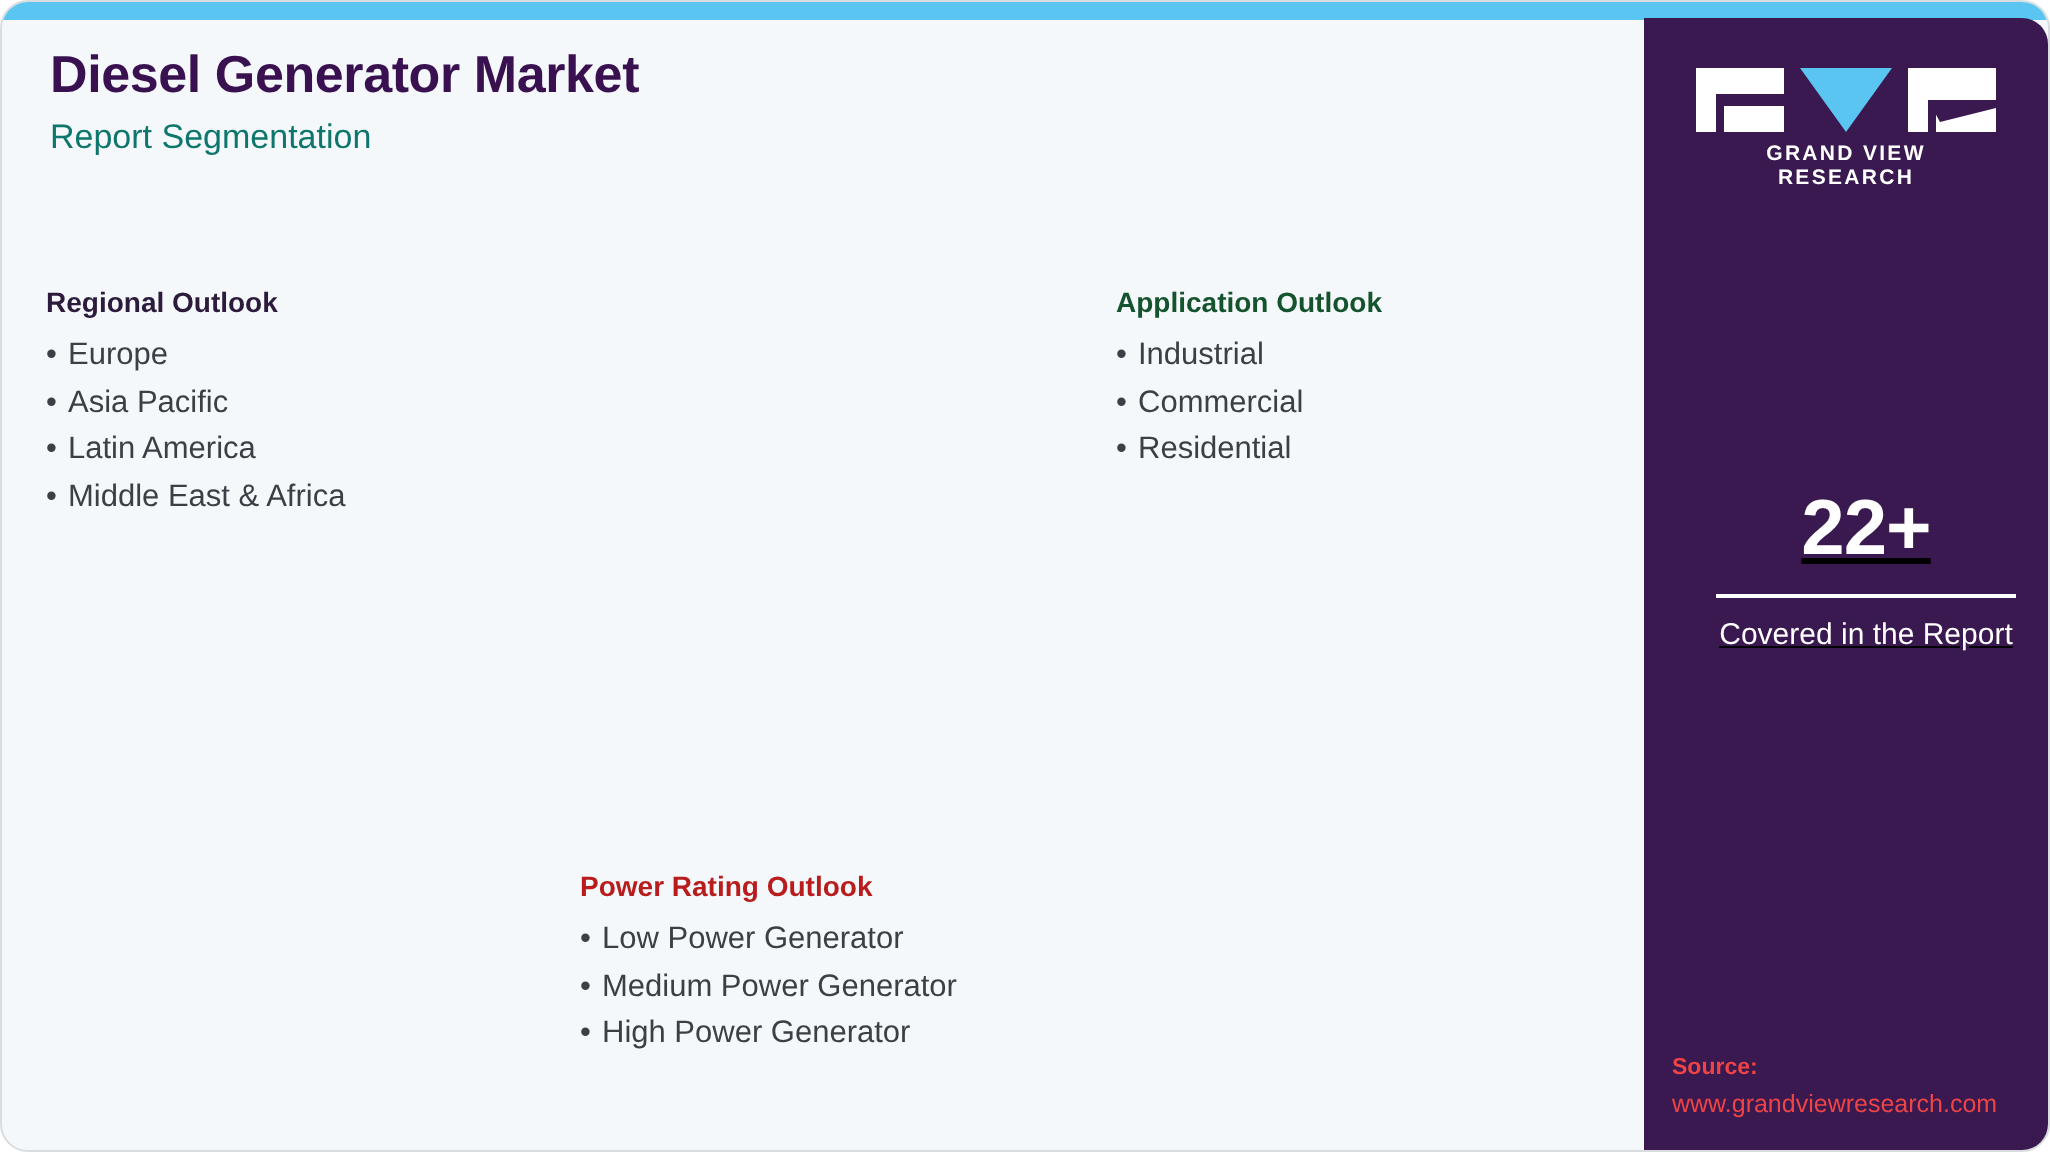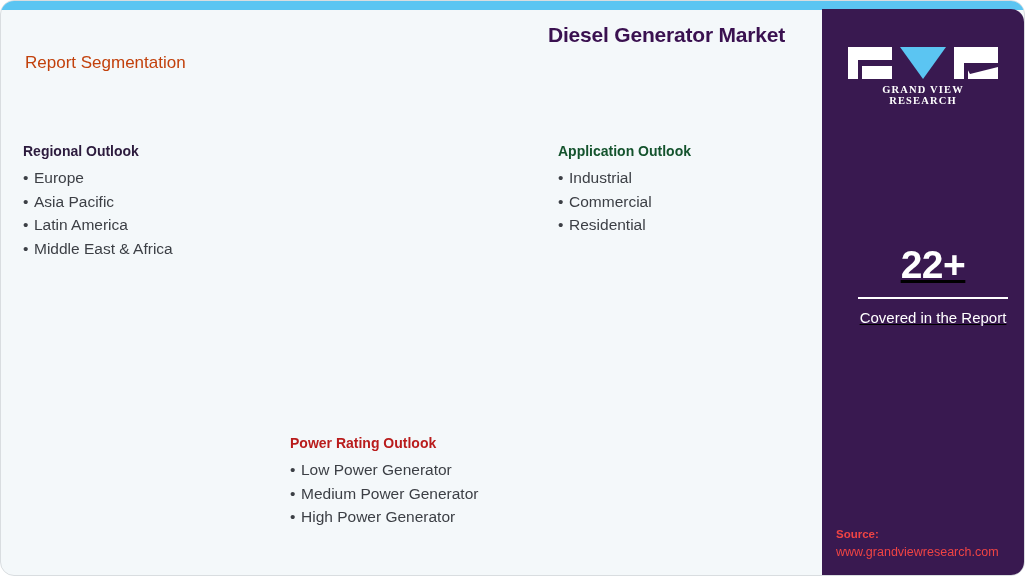--- a/index.html
+++ b/index.html
@@ -31,31 +31,30 @@
     background: #5bc5f2;
   }
   
   .header {
     position: absolute;
     top: 22px;
     left: 24px;
     width: 760px;
   }
   .title {
-    font-size: 21px;
+    font-size: 26px;
     font-weight: bold;
     color: #3a1150;
     letter-spacing: -0.2px;
     margin: 0;
     line-height: 1.15;
-    text-align: right;
   }
   .subtitle {
     font-size: 17px;
-    color: #c2410c;
+    color: #0f766e;
     margin: 6px 0 0 0;
     line-height: 1.15;
   }
   
   .outlook {
     position: absolute;
   }
   .outlook h3 {
     margin: 0 0 6px 0;
     font-size: 14px;
@@ -113,25 +112,24 @@
     top: 8px;
     right: 0;
     width: 202px;
     height: 568px;
     background: #391950;
     border-top-right-radius: 13px;
     border-bottom-right-radius: 13px;
   }
   .logo {
     position: absolute;
-    top: 38px;
+    top: 25px;
     left: 50%;
     transform: translateX(-50%);
     width: 150px;
-    font-family: Liberation Serif, serif;
   }
   .logo-mark { display: block; }
   .logo-text {
     margin-top: 5px;
     text-align: center;
     color: #ffffff;
     font-size: 10.5px;
     font-weight: bold;
     letter-spacing: 1.15px;
   }

